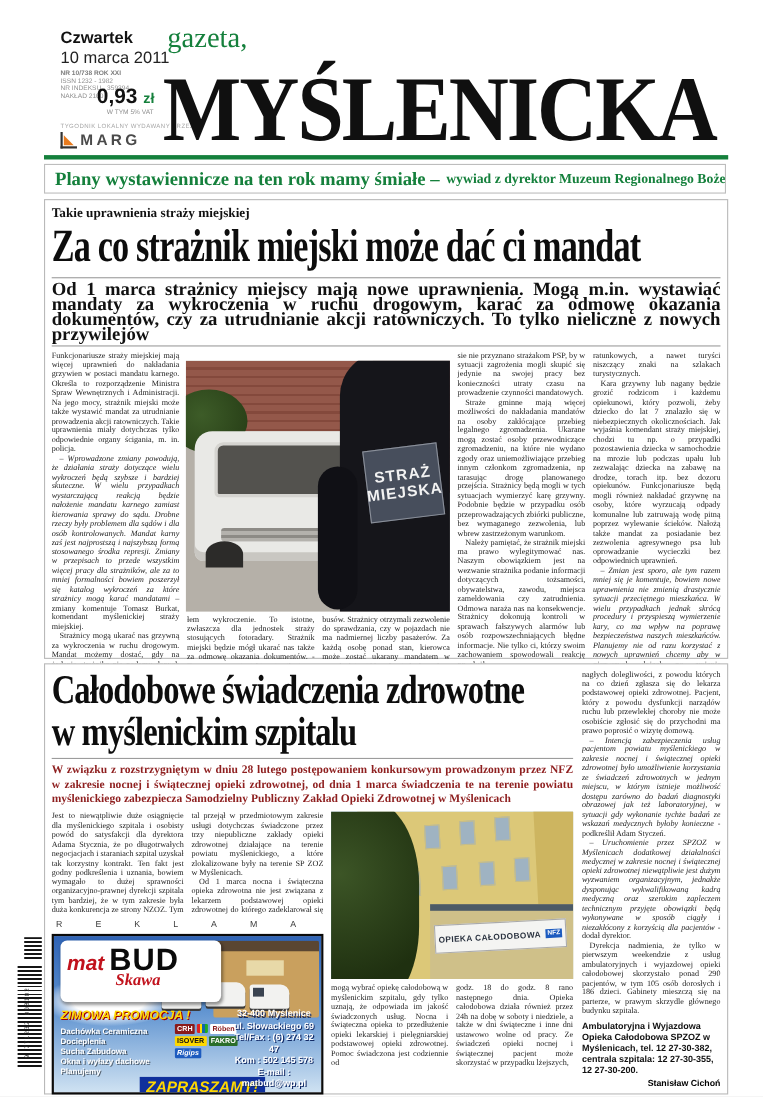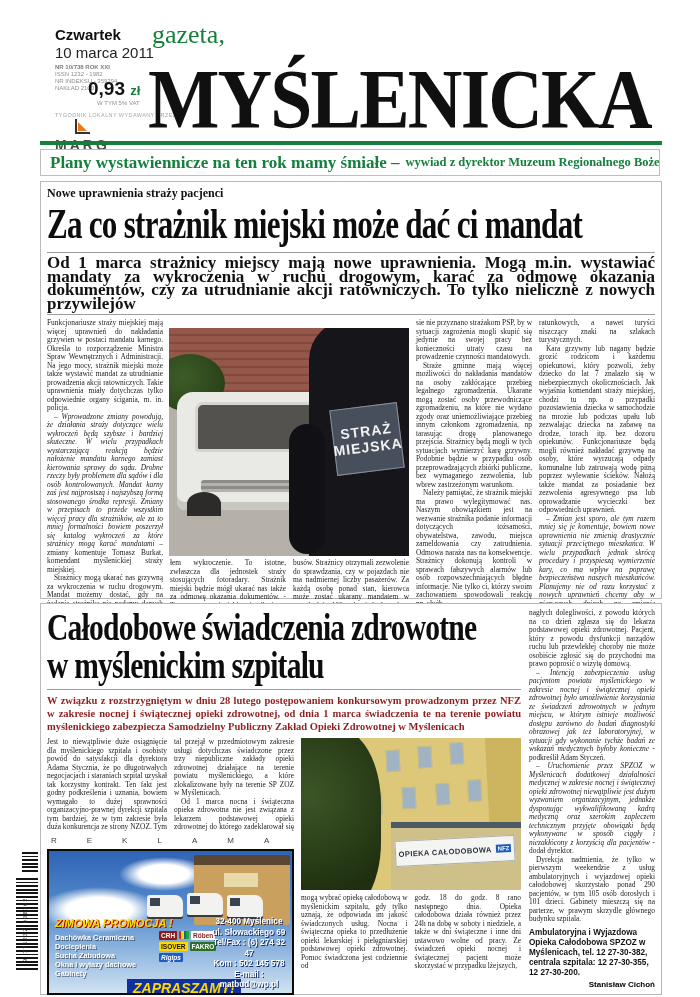--- a/index.html
+++ b/index.html
@@ -8,21 +8,21 @@
 
   
   .mast-day   { position:absolute; left:55px; top:26px; font-family:"Liberation Sans",sans-serif; font-weight:bold; font-size:15px; color:#111; }
   .mast-date  { position:absolute; left:55px; top:44px; font-family:"Liberation Sans",sans-serif; font-size:15px; color:#222; }
   .mast-issue { position:absolute; left:55px; top:64px; font-family:"Liberation Sans",sans-serif; font-size:6px; line-height:7px; color:#8f8f8f; }
   .mast-issue .b { font-weight:bold; color:#7d7d7d; }
   .mast-price { position:absolute; left:88px; top:78px; font-family:"Liberation Sans",sans-serif; font-weight:bold; font-size:19px; color:#111; }
   .mast-price .cur { font-size:13px; color:#15803c; }
   .mast-vat   { position:absolute; left:97px; top:100px; font-family:"Liberation Sans",sans-serif; font-size:6px; color:#8f8f8f; }
   .mast-pubnote { position:absolute; left:55px; top:112px; font-family:"Liberation Sans",sans-serif; font-size:5.5px; color:#a7a7a7; letter-spacing:.4px; }
-  .mast-marg  { position:absolute; left:55px; top:119px; display:flex; align-items:center; gap:3px;flex-direction:column; }
+  .mast-marg  { position:absolute; left:55px; top:119px; display:flex; align-items:center; gap:3px; }
   .marg-arrow { width:13px; height:13px; position:relative; border-left:2px solid #333; border-bottom:2px solid #333; }
   .marg-arrow:before { content:""; position:absolute; left:1px; bottom:1px; width:0; height:0;
                        border-left:9px solid #e87b1e; border-top:9px solid transparent; }
   .marg-text  { font-family:"Liberation Sans",sans-serif; font-weight:bold; font-size:14px; letter-spacing:3px; color:#4a4a4a; }
   .mast-gazeta { position:absolute; left:152px; top:20px; font-size:26px; color:#15803c; font-weight:500; }
   .mast-title { position:absolute; left:148px; top:58px; font-size:84px; line-height:84px; font-weight:bold;
                 color:#101010; white-space:nowrap; transform:scaleX(0.90); transform-origin:0 50%; letter-spacing:-2px; }
   .green-rule { position:absolute; left:40px; top:141px; width:622px; height:4px; background:#15803c; }
 
   
@@ -175,21 +175,21 @@
   <div class="mast-title">MYŚLENICKA</div>
   <div class="green-rule"></div>
 
   <div class="teaser">
     <span class="t-main">Plany wystawiennicze na ten rok mamy śmiałe –</span>
     <span class="t-rest">wywiad z dyrektor Muzeum Regionalnego Bożeną Kobiałką - s.</span>
 
   </div>
 
   <div class="artbox art1">
-    <div class="kicker">Nowe uprawnienia straży pacjenci</div>
+    <div class="kicker">Takie uprawnienia straży miejskiej</div>
     <div class="headline1"><span class="h1-line">Za co strażnik miejski może dać ci mandat</span></div>
     <hr class="rule">
     <div class="lead">Od 1 marca strażnicy miejscy mają nowe uprawnienia. Mogą m.in. wystawiać mandaty za wykroczenia w ruchu drogowym, karać za odmowę okazania dokumentów, czy za utrudnianie akcji ratowniczych. To tylko nieliczne z nowych przywilejów</div>
     <hr class="rule">
     <div class="cols cols-a1">
       <div class="col">
         <p class="np">Funkcjonariusze straży miejskiej mają więcej uprawnień do nakładania grzywien w postaci mandatu karnego. Określa to rozporządzenie Ministra Spraw Wewnętrznych i Administracji. Na jego mocy, strażnik miejski może także wystawić mandat za utrudnianie prowadzenia akcji ratowniczych. Takie uprawnienia miały dotychczas tylko odpowiednie organy ścigania, m. in. policja.</p>
         <p><span class="it">– Wprowadzone zmiany powodują, że działania straży dotyczące wielu wykroczeń będą szybsze i bardziej skuteczne. W wielu przypadkach wystarczającą reakcją będzie nałożenie mandatu karnego zamiast kierowania sprawy do sądu. Drobne rzeczy były problemem dla sądów i dla osób kontrolowanych. Mandat karny zaś jest najprostszą i najszybszą formą stosowanego środka represji. Zmiany w przepisach to przede wszystkim więcej pracy dla strażników, ale za to mniej formalności bowiem poszerzył się katalog wykroczeń za które strażnicy mogą karać mandatami</span><span> – zmiany komentuje Tomasz Burkat, komendant myślenickiej straży miejskiej.</span></p>
         <p>Strażnicy mogą ukarać nas grzywną za wykroczenia w ruchu drogowym. Mandat możemy dostać, gdy na żądanie strażnika nie podamy danych osoby, której pożyczyliśmy samochód i w tym czasie popełniono z jego udzia-</p>
       </div>
@@ -259,27 +259,32 @@
             </div>
             <div class="reklama">REKLAMA</div>
 
             <div class="ad">
               <div class="ad-cloud c1"></div>
               <div class="ad-cloud c2"></div>
               <div class="ad-building"></div>
               <div class="ad-truck t1"></div>
               <div class="ad-truck t2"></div>
               <div class="ad-truck t3"></div>
+              <div class="ad-brandbox">
+                <span class="ad-mat">mat</span>
+                <span class="ad-bud">BUD</span>
+                <div class="ad-skawa">Skawa</div>
+              </div>
               <div class="ad-promo">ZIMOWA PROMOCJA !</div>
               <div class="ad-items">
                 <div>Dachówka Ceramiczna</div>
                 <div>Docieplenia</div>
                 <div>Sucha Zabudowa</div>
                 <div>Okna i wyłazy dachowe</div>
-                <div>Gabinety</div>
+                <div>Planujemy</div>
               </div>
               <div class="ad-logos">
                 <span class="chip crh">CRH</span>
                 <span class="chip flag"></span>
                 <span class="chip roben">Röben</span>
                 <span class="chip isover">ISOVER</span>
                 <span class="chip fakro">FAKRO</span>
                 <span class="chip rigips">Rigips</span>
               </div>
               <div class="ad-cta">ZAPRASZAMY!</div>
@@ -323,21 +328,21 @@
             </div>
           </div>
         </div>
       </div>
 
       <div class="a2-right col">
         <div class="grow">
           <p class="np">nagłych dolegliwości, z powodu których na co dzień zgłasza się do lekarza podstawowej opieki zdrowotnej. Pacjent, który z powodu dysfunkcji narządów ruchu lub przewlekłej choroby nie może osobiście zgłosić się do przychodni ma prawo poprosić o wizytę domową.</p>
           <p><span class="it">– Intencją zabezpieczenia usług pacjentom powiatu myślenickiego w zakresie nocnej i świątecznej opieki zdrowotnej było umożliwienie korzystania ze świadczeń zdrowotnych w jednym miejscu, w którym istnieje możliwość dostępu zarówno do badań diagnostyki obrazowej jak też laboratoryjnej, w sytuacji gdy wykonanie tychże badań ze wskazań medycznych byłoby konieczne</span><span> - podkreślił Adam Styczeń.</span></p>
           <p><span class="it">– Uruchomienie przez SPZOZ w Myślenicach dodatkowej działalności medycznej w zakresie nocnej i świątecznej opieki zdrowotnej niewątpliwie jest dużym wyzwaniem organizacyjnym, jednakże dysponując wykwalifikowaną kadrą medyczną oraz szerokim zapleczem technicznym przyjęte obowiązki będą wykonywane w sposób ciągły i niezakłócony z korzyścią dla pacjentów</span><span> - dodał dyrektor.</span></p>
-          <p>Dyrekcja nadmienia, że tylko w pierwszym weekendzie z usług ambulatoryjnych i wyjazdowej opieki całodobowej skorzystało ponad 290 pacjentów, w tym 105 osób dorosłych i 101 dzieci. Gabinety mieszczą się na parterze, w prawym skrzydle głównego budynku szpitala.</p>
+          <p>Dyrekcja nadmienia, że tylko w pierwszym weekendzie z usług ambulatoryjnych i wyjazdowej opieki całodobowej skorzystało ponad 290 pacjentów, w tym 105 osób dorosłych i 186 dzieci. Gabinety mieszczą się na parterze, w prawym skrzydle głównego budynku szpitala.</p>
         </div>
         <div class="contact">Ambulatoryjna i Wyjazdowa Opieka Całodobowa SPZOZ w Myślenicach, tel. 12 27-30-382, centrala szpitala: 12 27-30-355, 12 27-30-200.</div>
         <div class="byline2">Stanisław Cichoń</div>
       </div>
     </div>
   </div>
 
   <div class="barcode">
     <div class="bars small"></div>
     <div class="bars main"></div>

